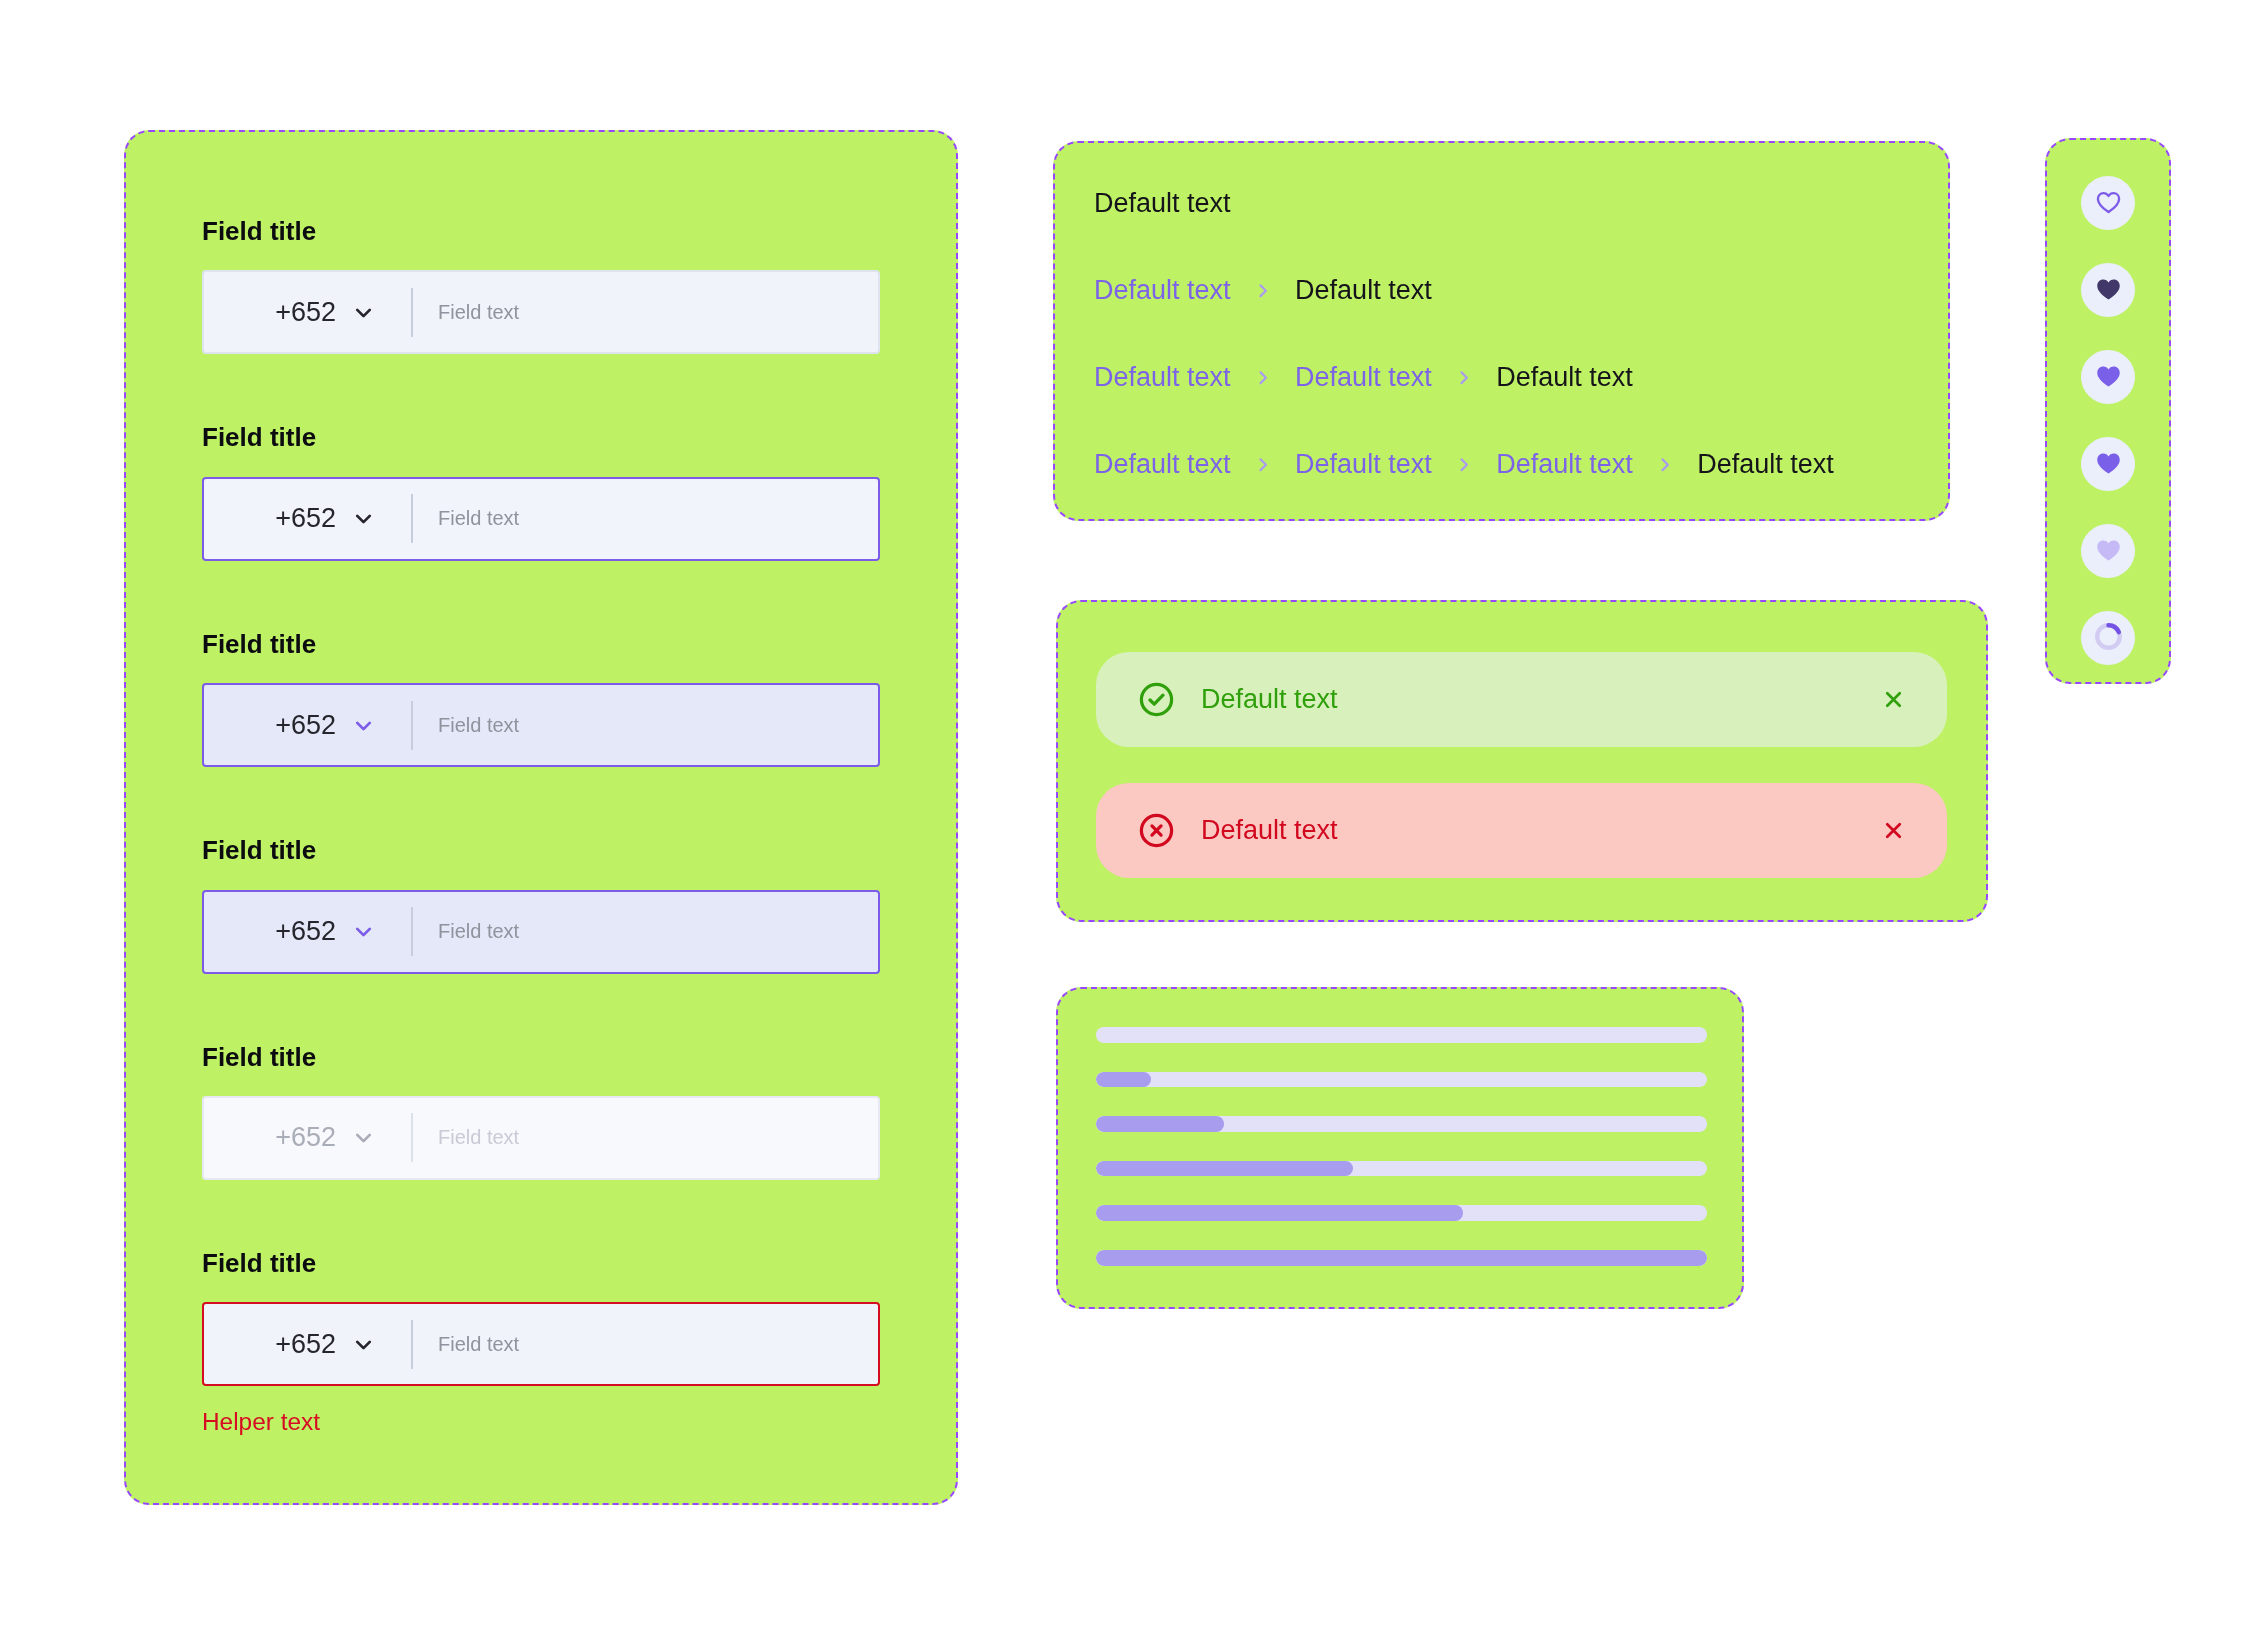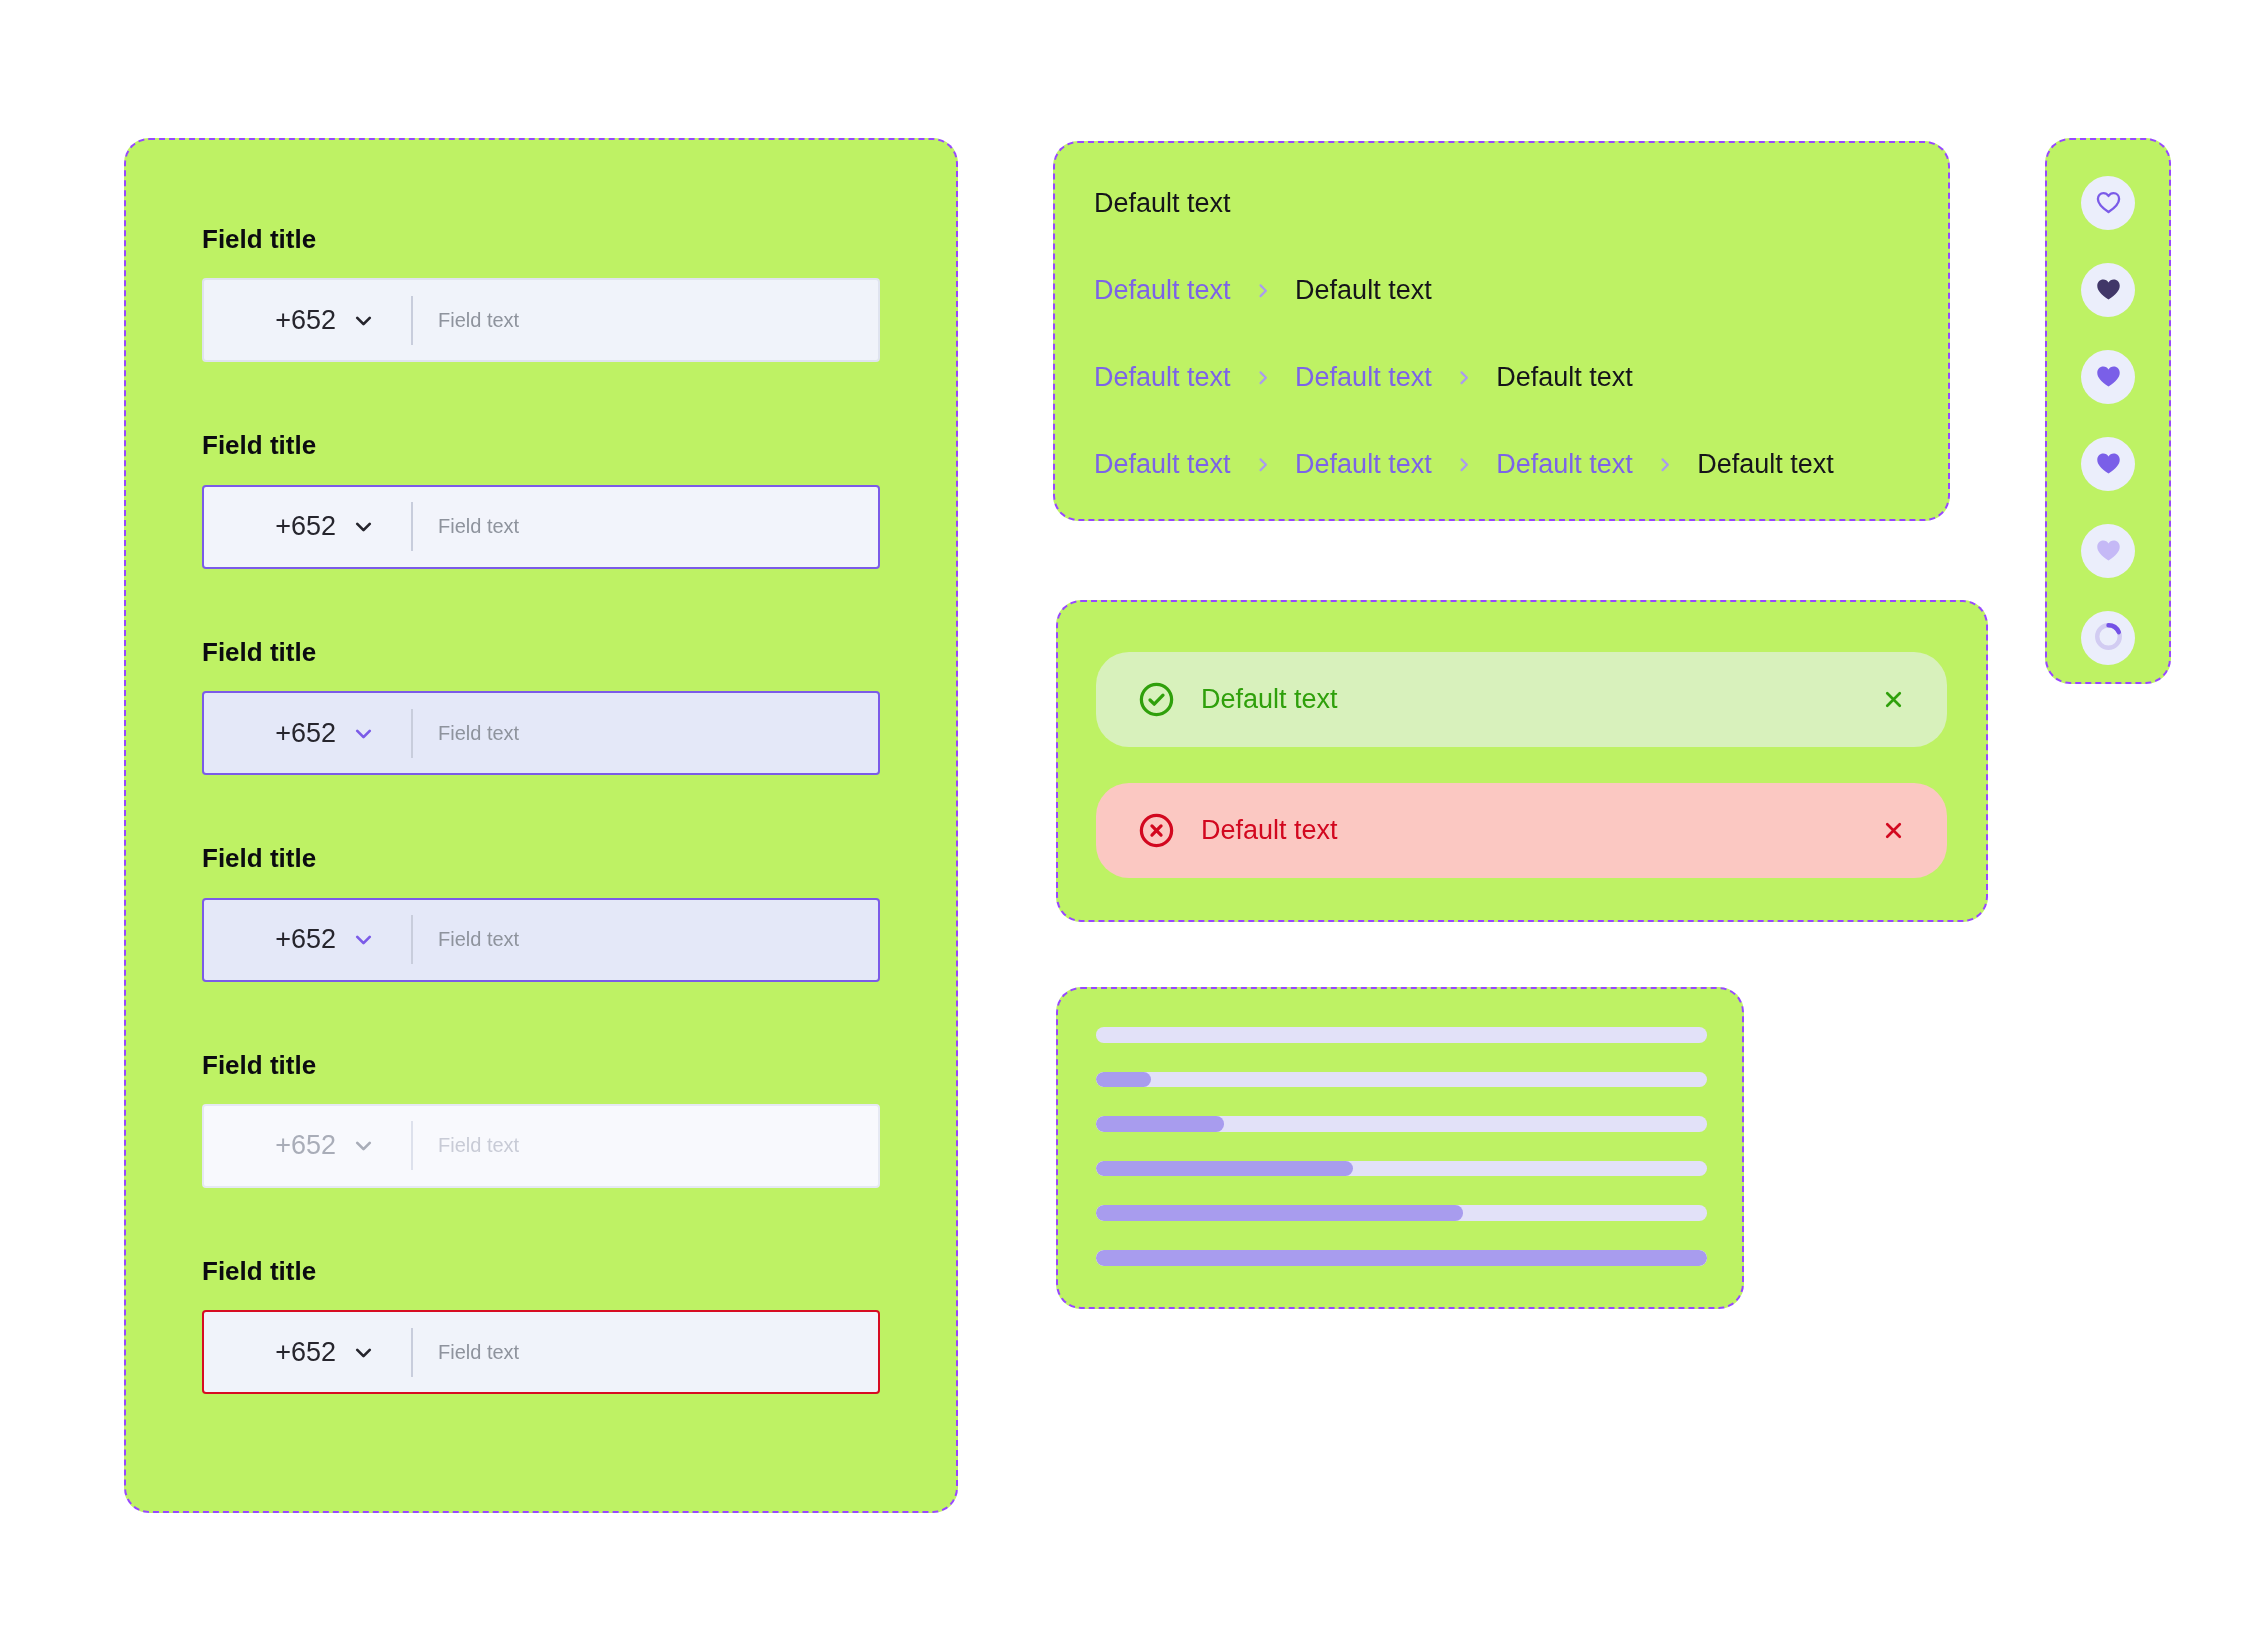--- a/index.html
+++ b/index.html
@@ -2,21 +2,21 @@
 <html><head>
 <meta charset="utf-8">
 <style>
   html,body{margin:0;padding:0;background:#ffffff;}
   body{position:relative;width:2263px;height:1629px;overflow:hidden;
        font-family:"Liberation Sans",sans-serif;color:#15141a;}
 
   .panel{position:absolute;border:2.9px dashed #9747ff;border-radius:25px;background:#bef264;box-sizing:border-box;}
 
   
-  #fields-panel{left:124px;top:138px;width:834px;height:1375px;padding:84px 76px 0;}
+  #fields-panel{left:124px;top:130px;width:834px;height:1375px;padding:84px 76px 0;}
   .field{margin-bottom:68px;}
   .field-title{font-size:26px;font-weight:700;color:#0b0b10;line-height:31px;margin-bottom:23.4px;}
   .phone-input{height:84px;border-radius:4px;display:flex;align-items:center;box-sizing:border-box;background:#f0f3fa;border:2px solid #dfe3ef;padding-left:36px;}
   .prefix{width:171px;display:flex;align-items:center;justify-content:center;gap:14.6px;font-size:27px;color:#26252d;flex:none;}
   .chev{display:flex;}
   .chev svg{stroke:#26252d;}
   .divider{width:2px;height:49px;background:#c8cddc;flex:none;}
   .field-text{padding-left:25px;font-size:20px;color:#8e939d;text-align:right;}
   .v-hover{background:#f2f4fb;border:2px solid #7b5be8;}
   .v-focus,.v-active{background:#e4e8f8;border:2px solid #7b5be8;}
@@ -146,20 +146,21 @@
         <span>+652</span>
         <span class="chev">
             <svg width="25" height="25" viewBox="0 0 24 24" fill="none" stroke-width="2.6" stroke-linecap="round" stroke-linejoin="round">
               <path d="M6 9.5l6 6 6-6"></path>
             </svg>
           </span>
       </div>
       <div class="divider"></div>
       <div class="field-text">Field text</div>
     </div>
+    <div class="helper-text">Helper text</div>
   </div>
 </div>
 
 <div class="panel" id="breadcrumbs-panel">
   <div class="crumb-row">
     <span class="crumb-current">Default text</span>
   </div>
   <div class="crumb-row">
     <span class="crumb-link">Default text</span>
     <span class="crumb-sep">

